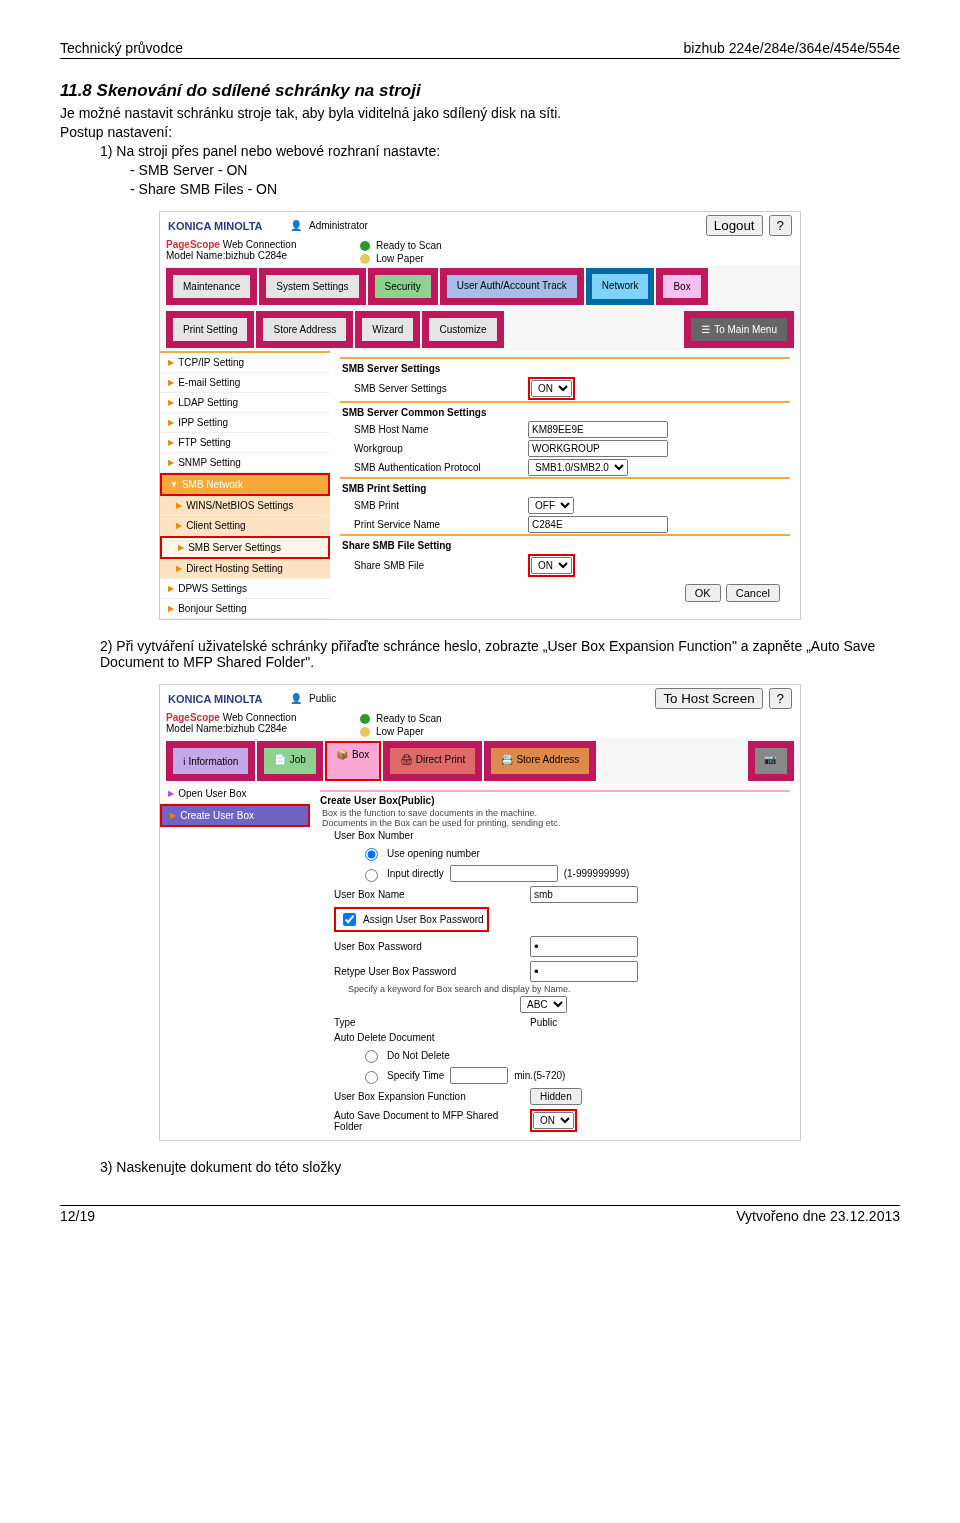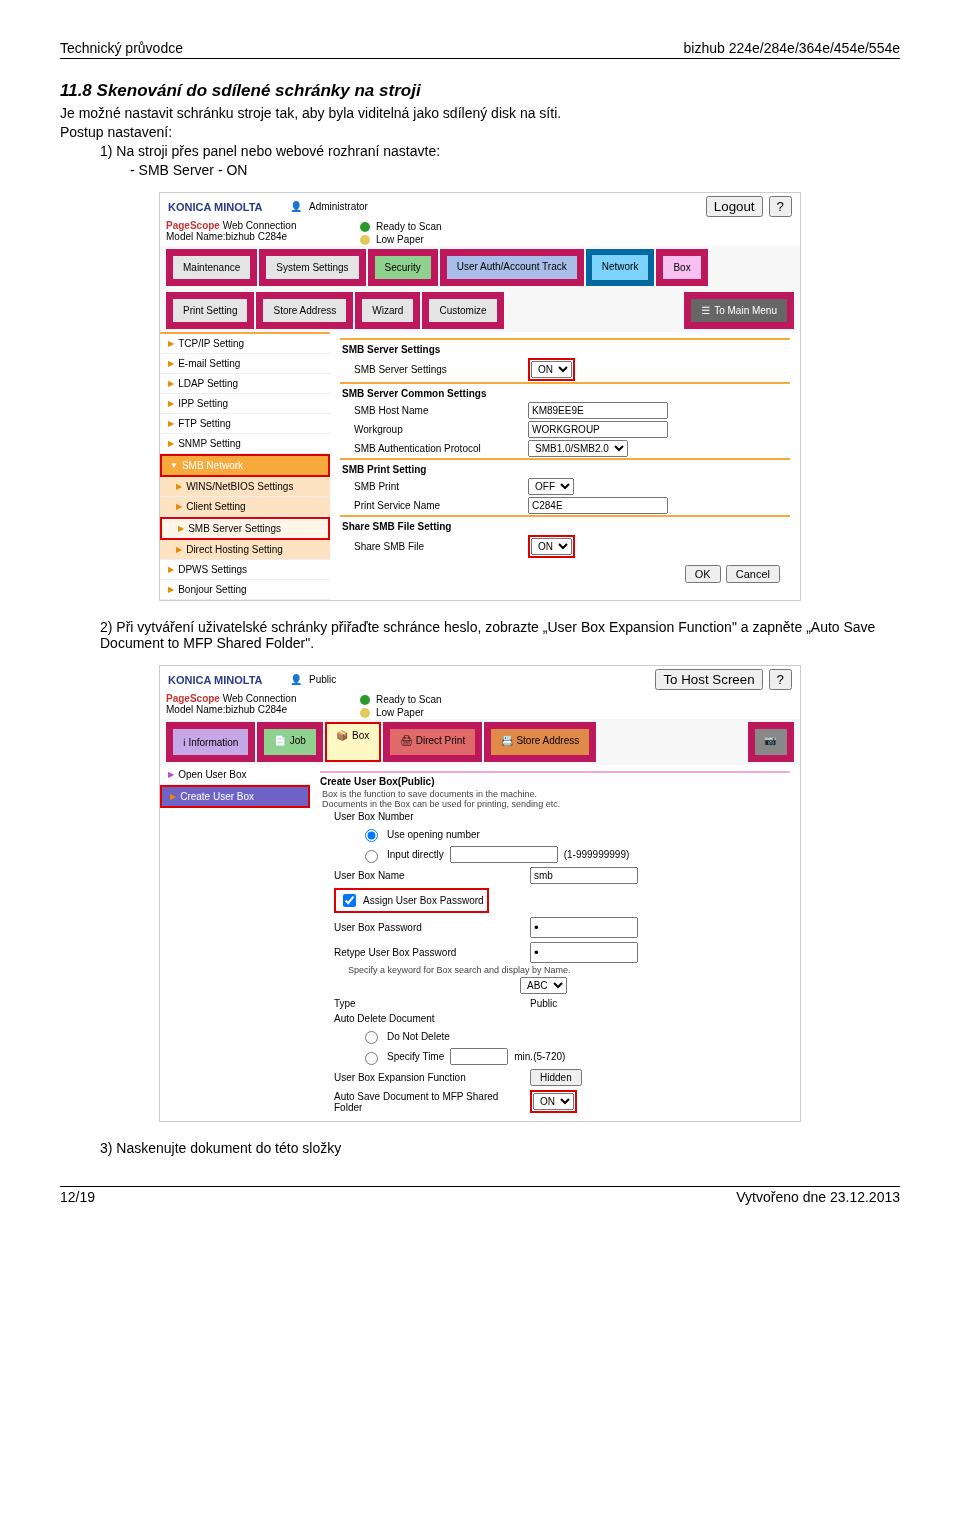--- a/index.html
+++ b/index.html
@@ -56,21 +56,21 @@
   .content { flex:1; padding:6px 10px; }
   .content .grp { border-top:2px solid #f7a93c; font-weight:bold; font-size:10px; padding:4px 0 2px 2px; }
   .content .row { display:flex; align-items:center; gap:4px; font-size:10px; padding:1px 0 1px 14px;}
   .content .row .lbl { width:170px; }
   .content input[type=text], .content select { font-size:10px; padding:1px 2px;}
   .content .box-on { border:2px solid #d00; padding:1px;}
   .btns { text-align:right; padding:6px 10px 8px; }
   .btns button { font-size:11px; padding:1px 8px; margin-left:2px;}
 
   
-  .tab.boxsel { background:#fef9c3; border:2px solid #d00; }
+  .tab.boxsel { background:#f9a8d4; border:2px solid #d00; }
   .tab.purple { background:#c4a8e8; }
   .side2 .item.open { background:#fff; }
   .side2 .item.create { background:#6f63c6; color:#fff; border:2px solid #d00;}
   .grpline { border-top:2px solid #f7a8d8; font-weight:bold; font-size:10px; padding:3px 0 2px; }
   .desc { font-size:9px; color:#444; padding-left:2px;}
   .row2 { display:flex; align-items:center; gap:6px; font-size:10px; padding:2px 0 2px 14px;}
   .row2 .lbl { width:190px; }
   .hlchk { border:2px solid #d00; padding:1px 3px; display:inline-flex; align-items:center; gap:4px;}
   .hlsel { border:2px solid #d00; padding:1px; display:inline-block; }
 
@@ -82,20 +82,21 @@
 <div class="doc-header">
   <span>Technický průvodce</span>
   <span>bizhub 224e/284e/364e/454e/554e</span>
 </div>
 
 <h2>11.8  Skenování do sdílené schránky na stroji</h2>
 <p>Je možné nastavit schránku stroje tak, aby byla viditelná jako sdílený disk na síti.</p>
 <p>Postup nastavení:</p>
 <p class="indent">1)  Na stroji přes panel nebo webové rozhraní nastavte:</p>
 <p class="indent2">-    SMB Server  - ON</p>
+<p class="indent2">-    Share SMB Files - ON</p>
 
 <div class="panel">
   <div class="topbar">
     <div>
       <div>
         <span class="dot blue"></span>
         <span class="km">KONICA MINOLTA</span>
       </div>
     </div>
     <div style="flex:1; padding-left:20px;">

